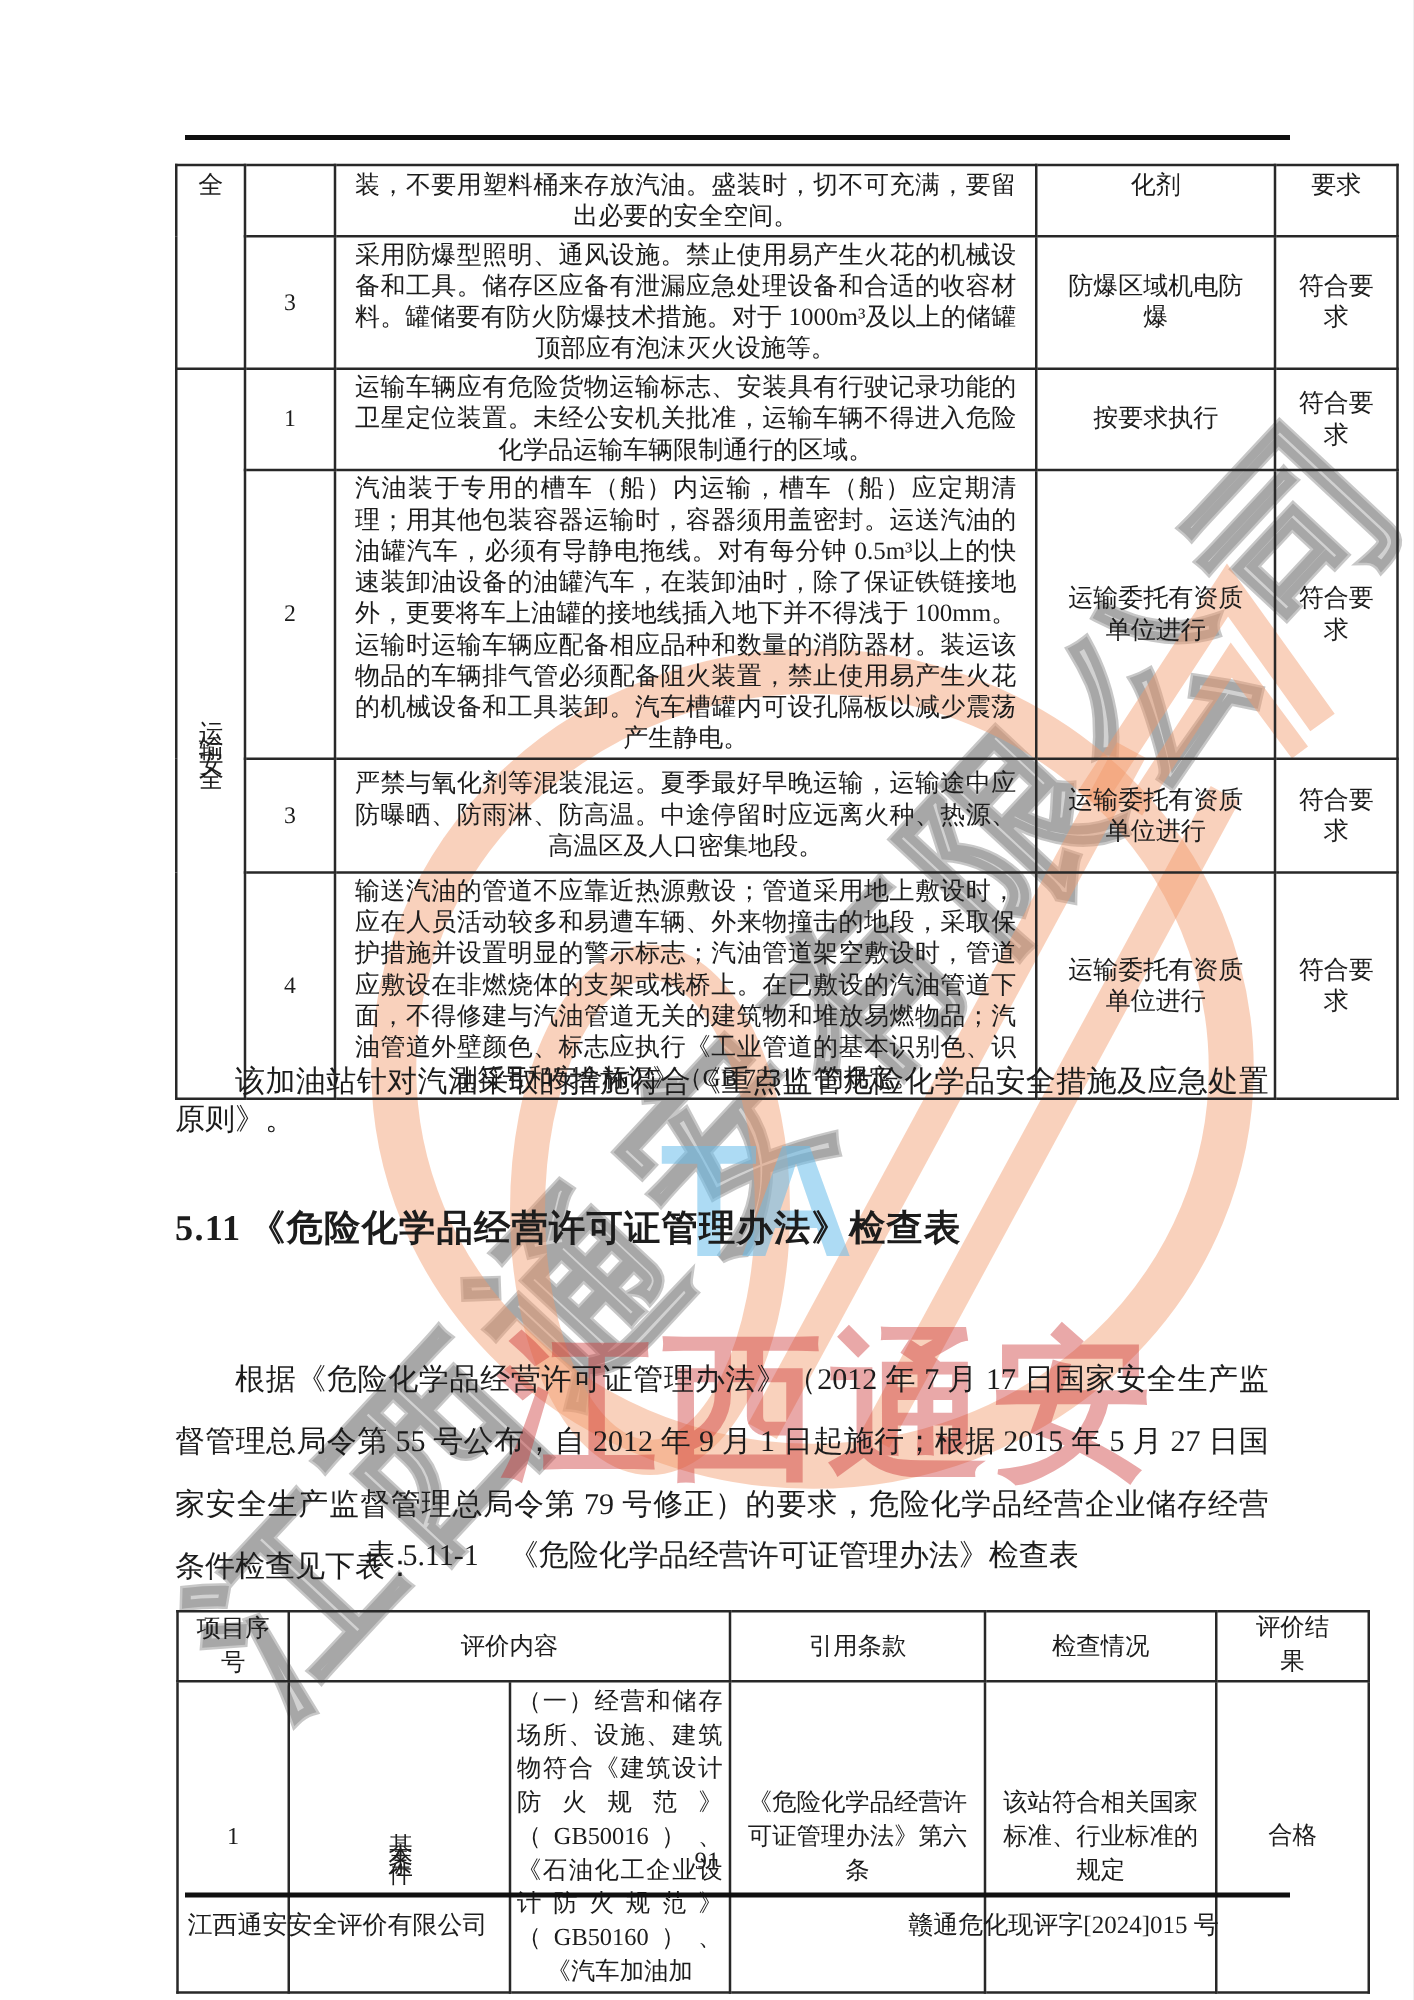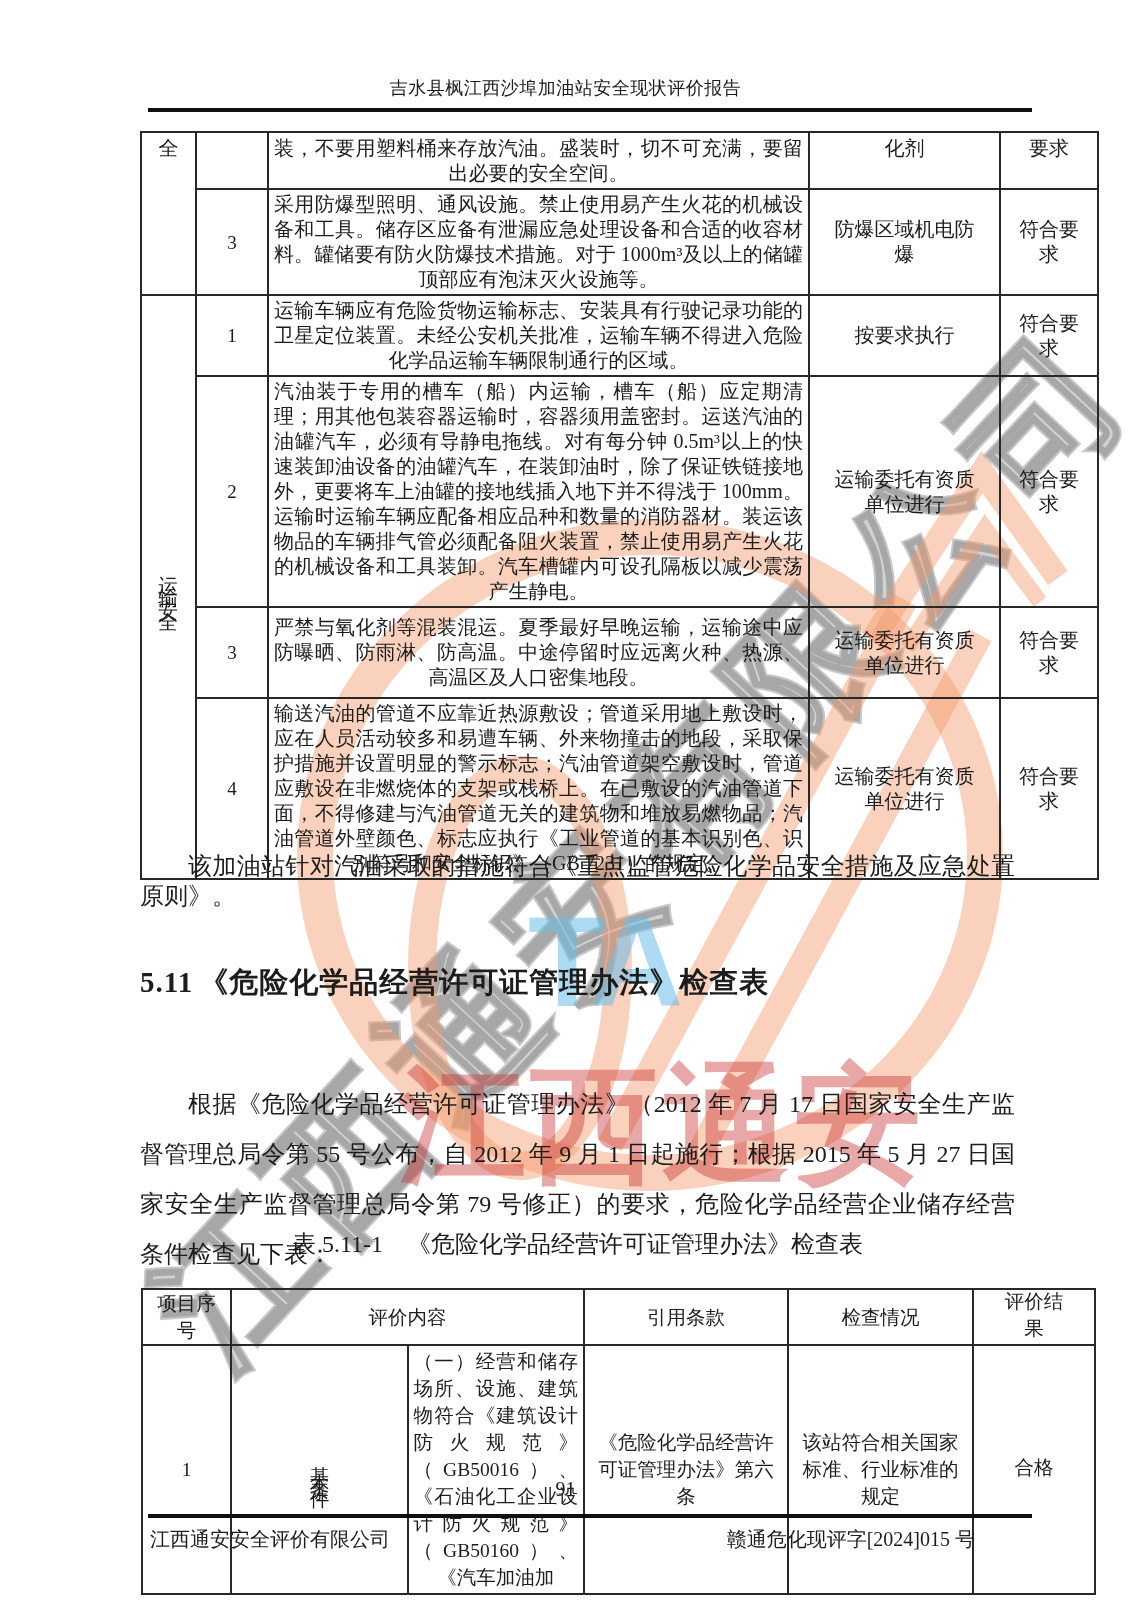--- a/index.html
+++ b/index.html
@@ -40,21 +40,21 @@
   .rule{position:absolute;left:148px;width:884px;height:4px;background:#101010;}
   .rule-top{top:108px;}
   .rule-bottom{top:1514px;}
   
   table{border-collapse:collapse;table-layout:fixed;}
   td,th{border:2px solid #282828;overflow:hidden;font-weight:normal;}
   .t1{position:absolute;left:140px;top:131px;width:875px;font-size:20px;}
   .t1 td{line-height:25px;vertical-align:middle;}
   .t1 .cat{width:51px;text-align:center;}
   .t1 .num{width:68px;text-align:center;font-size:19px;}
-  .t1 .cj{width:529px;padding:2px 5px;text-align:justify;text-align-last:center;}
+  .t1 .cj{width:529px;padding:2px 15px;text-align:justify;text-align-last:center;}
   .t1 .cm{width:157px;padding:0 16px;text-align:center;}
   .t1 .cr{width:70px;padding:12px 13px;text-align:center;}
   .t1 tr.rA{height:56px;} .t1 tr.rB{height:101px;}
   .t1 tr.r1{height:80px;}  .t1 tr.r2{height:224px;}
   .t1 tr.r3{height:91px;}  .t1 tr.r4{height:165px;}
   .t1 .top{vertical-align:top;padding-top:3px;}
   .vtext{
     display:inline-block;writing-mode:vertical-rl;text-orientation:upright;
     letter-spacing:12px;line-height:1;margin:auto;
   }
@@ -108,21 +108,20 @@
         <path d="M 872 640 L 982 472 L 1058 578" stroke-width="24"></path>
         <path d="M 907 648 L 985 528 L 1040 602" stroke-width="16"></path>
       </g>
     </svg>
     <div class="wm-blue">TA</div>
     <div class="wm-red">江西通安</div>
   </div>
 
   <div class="content">
 
-    <div class="doc-title">吉水县枫江西沙埠加油站安全现状评价报告</div>
     <div class="rule rule-top"></div>
 
     <table class="t1">
       <tbody>
           <tr class="rA">
         <td class="cat top" rowspan="2">全</td>
         <td class="num"></td>
         <td class="cj top">装，不要用塑料桶来存放汽油。盛装时，切不可充满，要留出必要的安全空间。</td>
         <td class="cm top">化剂</td>
         <td class="cr top">要求</td>

